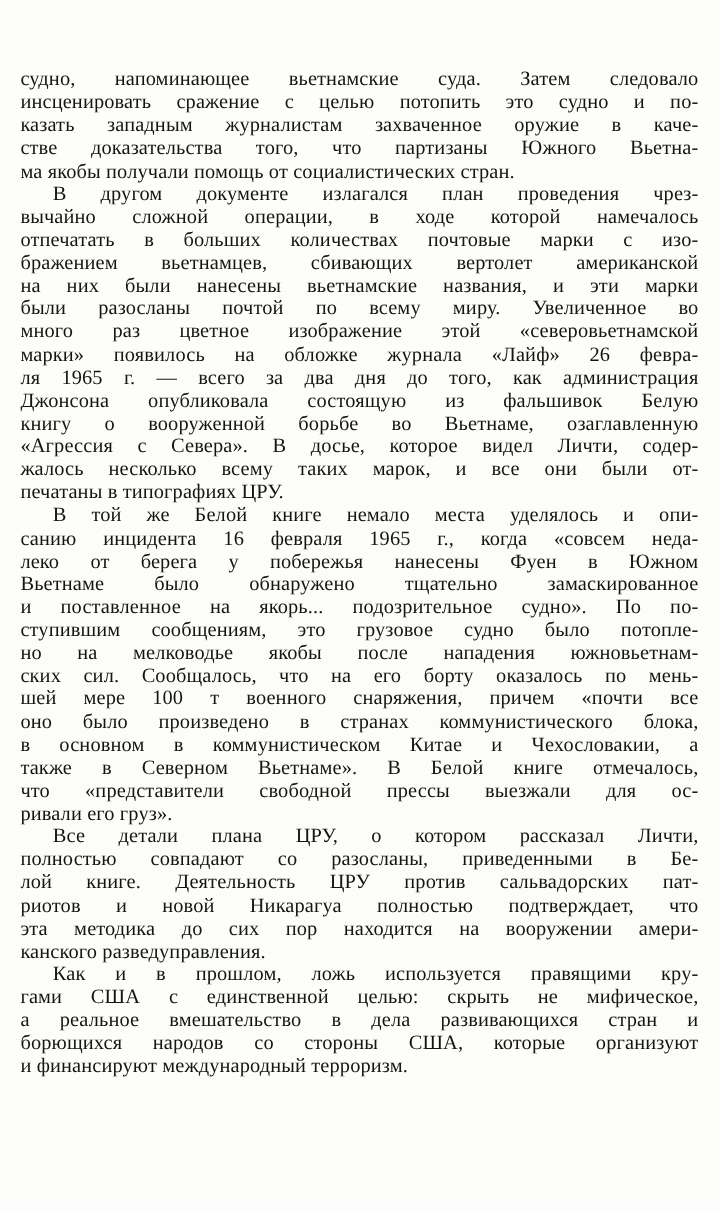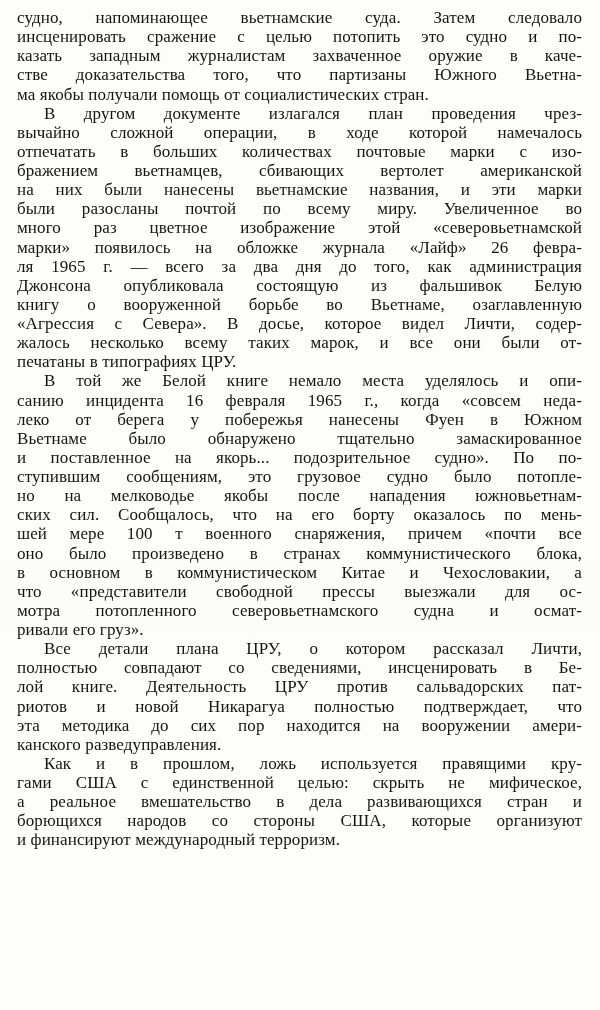--- a/index.html
+++ b/index.html
@@ -18,20 +18,21 @@
     height: 1010px;
     background: linear-gradient(180deg, #fdfdfb 0%, #fcfcfa 60%, #fdfdfc 100%);
   }
   .text-block {
     padding: 8px 18px 0 17px;
     font-family: "Liberation Serif", "DejaVu Serif", serif;
     font-size: 17px;
     line-height: 19.13px;
     color: #151413;
     letter-spacing: 0.1px;
+    margin-top: 48px;
   }
   .line {
     text-align: justify;
     text-align-last: justify;
     white-space: normal;
   }
   .line.last {
     text-align: last left;
     text-align-last: left;
   }
@@ -68,25 +69,25 @@
       <div class="line">санию инцидента 16 февраля 1965 г., когда «совсем неда-</div>
       <div class="line">леко от берега у побережья нанесены Фуен в Южном</div>
       <div class="line">Вьетнаме было обнаружено тщательно замаскированное</div>
       <div class="line">и поставленное на якорь... подозрительное судно». По по-</div>
       <div class="line">ступившим сообщениям, это грузовое судно было потопле-</div>
       <div class="line">но на мелководье якобы после нападения южновьетнам-</div>
       <div class="line">ских сил. Сообщалось, что на его борту оказалось по мень-</div>
       <div class="line">шей мере 100 т военного снаряжения, причем «почти все</div>
       <div class="line">оно было произведено в странах коммунистического блока,</div>
       <div class="line">в основном в коммунистическом Китае и Чехословакии, а</div>
+      <div class="line">также в Северном Вьетнаме». В Белой книге отмечалось,</div>
       <div class="line">что «представители свободной прессы выезжали для ос-</div>
-      <div class="line">мотра потопленного северовьетнамского судна и осмат-</div>
       <div class="line last">ривали его груз».</div>
       <div class="line indent">Все детали плана ЦРУ, о котором рассказал Личти,</div>
-      <div class="line">полностью совпадают со сведениями, инсценировать в Бе-</div>
+      <div class="line">полностью совпадают со разосланы, приведенными в Бе-</div>
       <div class="line">лой книге. Деятельность ЦРУ против сальвадорских пат-</div>
       <div class="line">риотов и новой Никарагуа полностью подтверждает, что</div>
       <div class="line">эта методика до сих пор находится на вооружении амери-</div>
       <div class="line last">канского разведуправления.</div>
       <div class="line indent">Как и в прошлом, ложь используется правящими кру-</div>
       <div class="line">гами США с единственной целью: скрыть не мифическое,</div>
       <div class="line">а реальное вмешательство в дела развивающихся стран и</div>
       <div class="line">борющихся народов со стороны США, которые организуют</div>
       <div class="line last">и финансируют международный терроризм.</div>
     </div>

